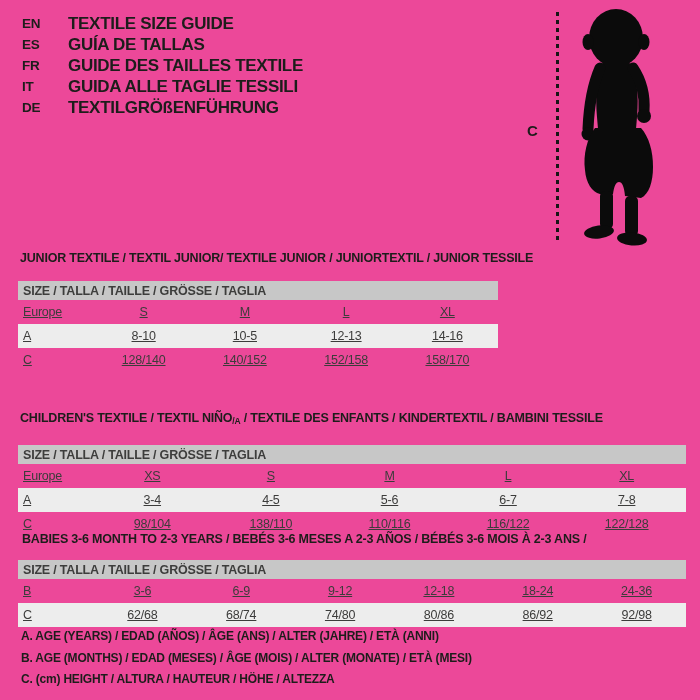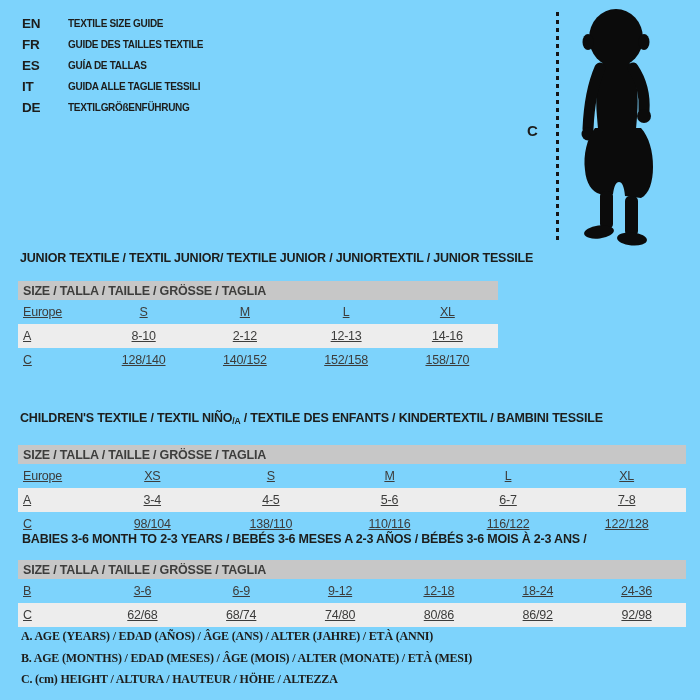--- a/index.html
+++ b/index.html
@@ -1,24 +1,24 @@
 <!DOCTYPE html>
 <html><head>
 <meta charset="utf-8">
 <style>
   html,body{margin:0;padding:0;background:#ffffff;}
   .canvas{
-    position:relative;width:700px;height:700px;background:#7dd3fc;
+    position:relative;width:700px;height:700px;background:#ec4899;
     font-family:"Liberation Sans",sans-serif;color:#1d1d1b;overflow:hidden;
   }
   
   .langs{position:absolute;left:22px;top:13px;}
   .lang-row{display:flex;height:21px;align-items:center;}
   .lang-code{width:46px;font-weight:700;font-size:13.5px;letter-spacing:-0.3px;}
-  .lang-label{font-weight:700;font-size:10px;letter-spacing:-0.3px;white-space:nowrap;}
+  .lang-label{font-weight:700;font-size:17px;letter-spacing:-0.3px;white-space:nowrap;}
   
   .dash-line{
     position:absolute;left:556px;top:12px;width:3px;height:232px;
     background:repeating-linear-gradient(to bottom,#161616 0 4px,transparent 4px 8px);
   }
   .height-label{position:absolute;left:527px;top:122px;font-size:15px;font-weight:700;}
   .figure-svg{position:absolute;left:566px;top:5px;}
   
   .section{position:absolute;left:18px;}
   .sec1{top:250px;width:480px;}
@@ -37,40 +37,40 @@
     height:19px;background:#c7c7c7;display:flex;align-items:center;
     padding-left:5px;font-size:12.5px;font-weight:700;color:#3d3d3c;letter-spacing:-0.2px;
   }
   .trow{display:flex;height:24px;align-items:center;font-size:12.5px;color:#3c3c3b;letter-spacing:-0.2px;text-decoration:underline;}
   .trow.shaded{background:#ededed;}
   .tlabel{width:70px;padding-left:5px;}
   .tcell{flex:1;text-align:center;}
   
   .legend{
     position:absolute;left:21px;top:626px;font-size:12px;font-weight:700;
-    line-height:21.5px;letter-spacing:-0.2px;font-family:Liberation Serif, serif;
+    line-height:21.5px;letter-spacing:-0.2px;
   }
 </style>
 </head>
 <body>
 
 <div class="canvas">
 
   <div class="langs">
     <div class="lang-row">
       <span class="lang-code">EN</span>
       <span class="lang-label">TEXTILE SIZE GUIDE</span>
     </div>
     <div class="lang-row">
+      <span class="lang-code">ES</span>
+      <span class="lang-label">GUÍA DE TALLAS</span>
+    </div>
+    <div class="lang-row">
       <span class="lang-code">FR</span>
       <span class="lang-label">GUIDE DES TAILLES TEXTILE</span>
-    </div>
-    <div class="lang-row">
-      <span class="lang-code">ES</span>
-      <span class="lang-label">GUÍA DE TALLAS</span>
     </div>
     <div class="lang-row">
       <span class="lang-code">IT</span>
       <span class="lang-label">GUIDA ALLE TAGLIE TESSILI</span>
     </div>
     <div class="lang-row">
       <span class="lang-code">DE</span>
       <span class="lang-label">TEXTILGRÖßENFÜHRUNG</span>
     </div>
   </div>
@@ -102,21 +102,21 @@
       <div class="trow">
         <div class="tlabel">Europe</div>
         <div class="tcell">S</div>
         <div class="tcell">M</div>
         <div class="tcell">L</div>
         <div class="tcell">XL</div>
       </div>
       <div class="trow shaded">
         <div class="tlabel">A</div>
         <div class="tcell">8-10</div>
-        <div class="tcell">2-12</div>
+        <div class="tcell">10-5</div>
         <div class="tcell">12-13</div>
         <div class="tcell">14-16</div>
       </div>
       <div class="trow">
         <div class="tlabel">C</div>
         <div class="tcell">128/140</div>
         <div class="tcell">140/152</div>
         <div class="tcell">152/158</div>
         <div class="tcell">158/170</div>
       </div>

